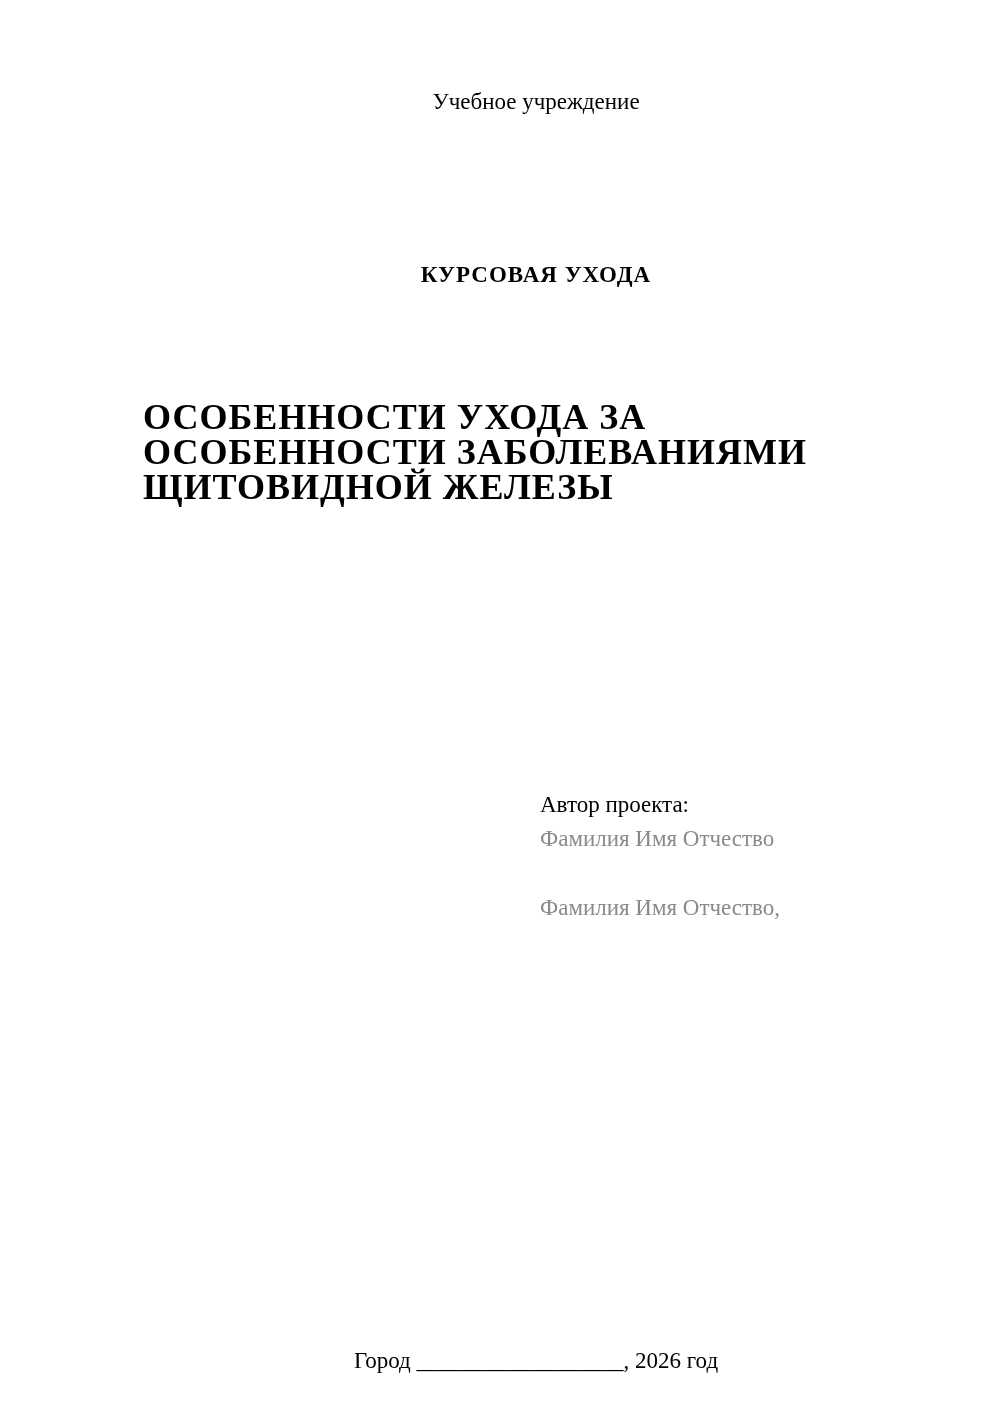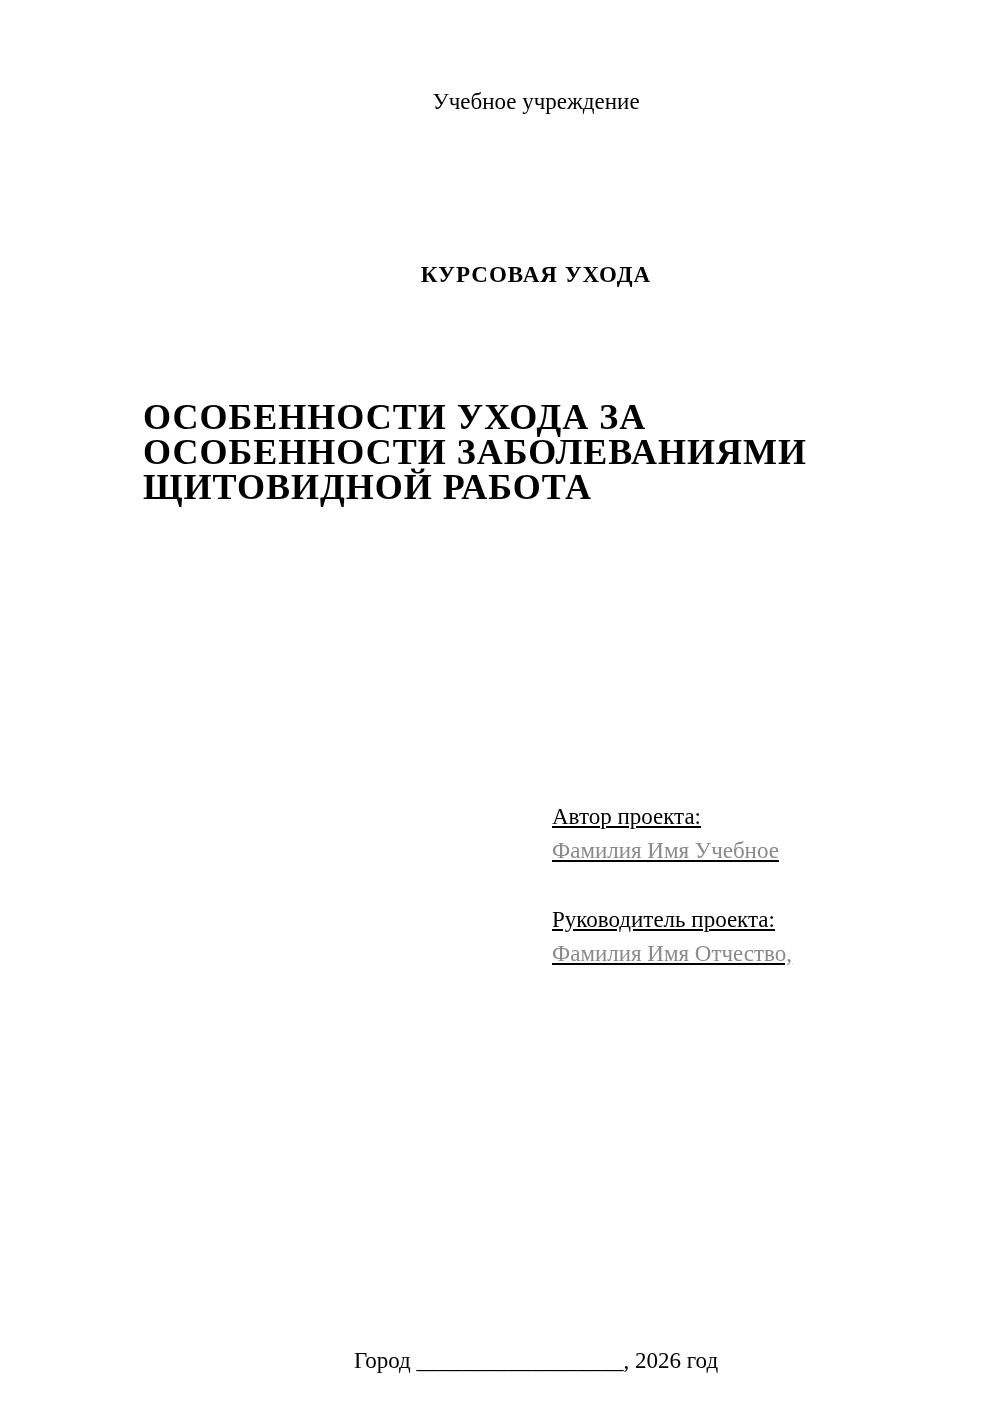--- a/index.html
+++ b/index.html
@@ -47,22 +47,21 @@
   .credits {
     position: absolute;
     left: 536px;
     top: 784px;
     width: 393px;
     font-size: 23px;
     line-height: 34px;
     text-align: left;
   }
   .credits .para {
-    margin: 16px;
-    text-decoration: underline;
+    margin: 4px;
   }
   .credits .para + .para {
     margin-top: 35px;
   }
   .placeholder {
     color: #8a8a8a;
   }
   .footer-line {
     top: 1348px;
     font-size: 23px;
@@ -76,29 +75,28 @@
 
 <div class="page">
 
   <div class="column org-name">Учебное учреждение</div>
 
   <div class="column work-type">КУРСОВАЯ УХОДА</div>
 
   <div class="column doc-title">
     <div>ОСОБЕННОСТИ УХОДА ЗА</div>
     <div>ОСОБЕННОСТИ ЗАБОЛЕВАНИЯМИ</div>
-    <div>ЩИТОВИДНОЙ РАБОТА</div>
+    <div>ЩИТОВИДНОЙ ЖЕЛЕЗЫ</div>
   </div>
 
   <div class="credits">
     <div class="para">
       <div>Автор проекта:</div>
-      <div class="placeholder">Фамилия Имя Учебное</div>
+      <div class="placeholder">Фамилия Имя Отчество</div>
     </div>
     <div class="para">
-      <div>Руководитель проекта:</div>
       <div class="placeholder">Фамилия Имя Отчество,</div>
     </div>
   </div>
 
   <div class="column footer-line">Город __________________, 2026 год</div>
 
 </div>
 
 </body></html>

